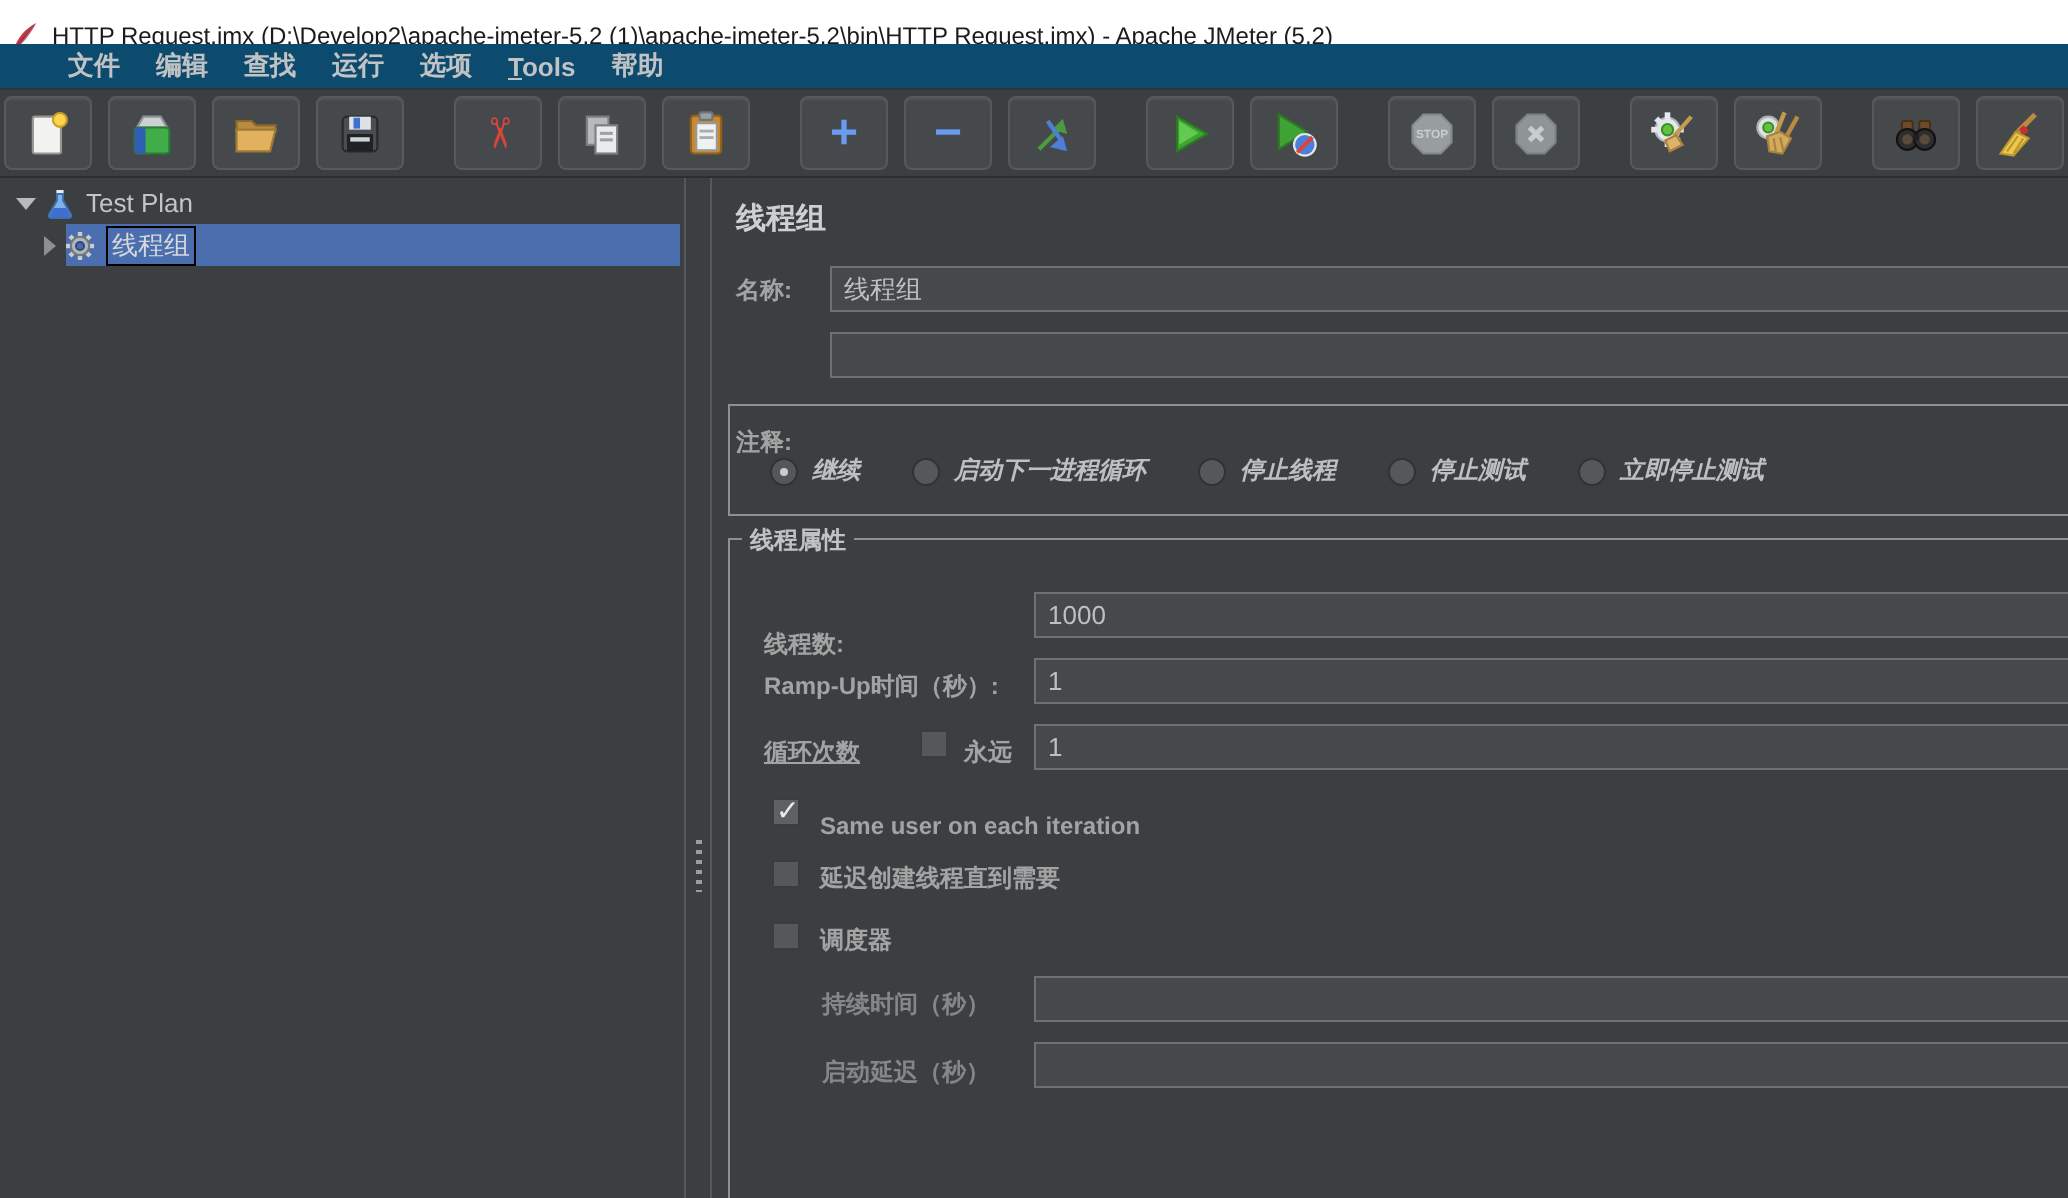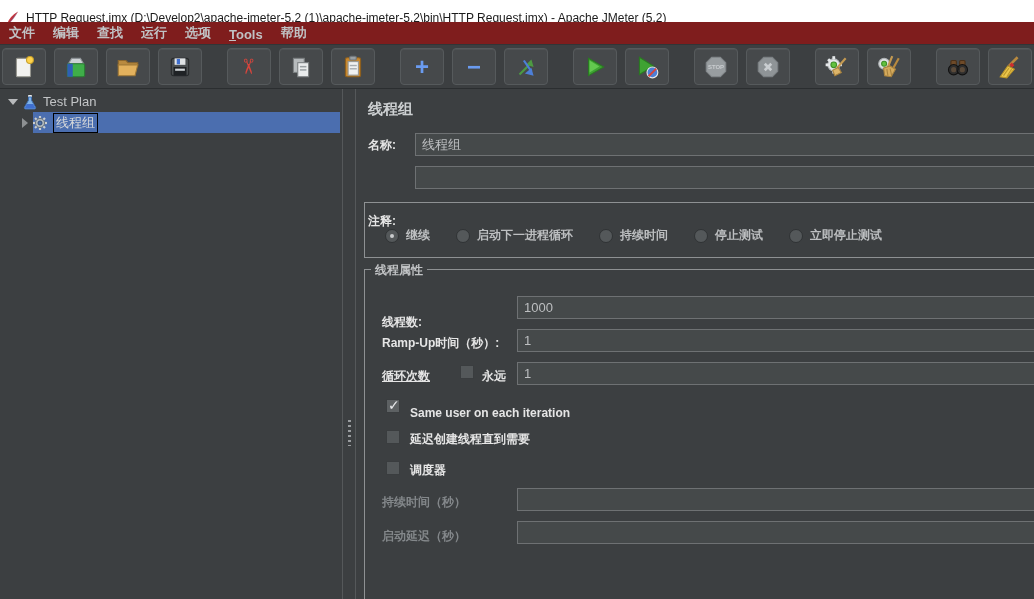--- a/index.html
+++ b/index.html
@@ -6,22 +6,22 @@
   body { font-family:"Liberation Sans","DejaVu Sans",sans-serif; background:#222; }
   #app { position:relative; width:1034px; height:599px; background:#3c3f41; overflow:hidden; }
 
   
   .titlebar { position:absolute; top:0; left:0; width:100%; height:37px; background:#ffffff;
               display:flex; align-items:center; padding-left:5px; border-bottom:1px solid #c9c9c9; }
   .titlebar .ticon { width:15px; height:16px; margin-right:6px; flex:0 0 auto; }
   .titlebar .ttext { font-size:12px; color:#1b1b1b; white-space:nowrap; }
 
   
-  .menubar { position:absolute; top:22px; left:0; width:100%; height:23px; background:#7f1d1d;
-             display:flex; align-items:flex-end; padding-left:0; border-bottom:1px solid #323537; }
+  .menubar { position:absolute; top:22px; left:0; width:100%; height:23px; background:#0c4a6e;
+             display:flex; align-items:center; padding-left:25px; border-bottom:1px solid #323537; }
   .menubar .mitem { display:inline-block; font-size:13px; font-weight:bold; color:#c0c2c4;
                     padding:2px 9px; cursor:default; }
   .menubar .mnemonic::first-letter { text-decoration:underline; }
 
   
   .toolbar { position:absolute; top:45px; left:0; width:100%; height:44px; background:#3c3f41;
              display:flex; align-items:center; padding-left:2px; border-bottom:1px solid #2b2e30; }
   .tb { width:44px; height:37px; flex:0 0 auto; margin-right:8px; background:#46494b;
         border:1px solid #565a5c; border-radius:4px; display:flex; align-items:center;
         justify-content:center; box-shadow:inset 0 1px 0 rgba(255,255,255,0.05); cursor:pointer; }
@@ -46,30 +46,30 @@
 
   
   .divider { position:absolute; top:89px; left:344px; width:12px; height:510px; background:#3c3f41;
              border-right:1px solid #55585a; cursor:col-resize; }
   .grip { position:absolute; left:4px; top:331px; width:3px; height:26px;
           background:repeating-linear-gradient(to bottom,#9a9da0 0 2px,transparent 2px 5px); }
 
   
   .main { position:absolute; top:89px; left:357px; width:677px; height:510px; background:#3c3f41; }
   .ptitle { position:absolute; left:11px; top:11px; font-size:15px; font-weight:bold; color:#cdd0d2; }
-  .flabel { position:absolute; font-size:12px; font-weight:bold; color:#e5e5e5; white-space:nowrap; }
-  .flabel.dim { color:#83878a; }
+  .flabel { position:absolute; font-size:12px; font-weight:bold; color:#a3a3a3; white-space:nowrap; }
+  .flabel.dim { color:#83878a;margin-left:29px; }
   .tinput { position:absolute; height:23px; background:#45494a; border:1px solid #6e7173;
             color:#bdbfc1; font-size:13px; font-family:"Liberation Sans","DejaVu Sans",sans-serif;
             padding:0 6px; outline:none; }
   .fieldset { position:absolute; border:1px solid #8e9193; }
   .legend { position:absolute; top:-8px; left:6px; background:#3c3f41; padding:0 4px;
             font-size:12px; font-weight:bold; color:#c0c2c4; white-space:nowrap; }
   .radio-row { position:absolute; left:20px; top:24px; display:flex; gap:26px; align-items:center; }
-  .ritem { display:flex; align-items:center; gap:7px; }
+  .ritem { display:flex; align-items:center; gap:7px;font-style:italic; }
   .radio { width:14px; height:14px; border-radius:50%; background:#54585a; border:1px solid #303335;
            position:relative; flex:0 0 auto; }
   .radio.on::after { content:""; position:absolute; left:4px; top:4px; width:4px; height:4px;
                      border-radius:50%; background:#c9cbcd; }
   .rlabel { font-size:12px; font-weight:bold; color:#bdbfc1; white-space:nowrap; }
   .checkbox { position:absolute; width:14px; height:14px; background:#54585a; border:1px solid #3a3d3f; }
   .checkbox.on { background:#5d6163; }
   .checkbox.on::after { content:"✓"; position:absolute; left:1px; top:-3px; color:#e8eaec;
                         font-size:14px; font-weight:bold; }
 </style>
@@ -291,21 +291,21 @@
         <span class="ritem">
           <span class="radio on"></span>
           <span class="rlabel">继续</span>
         </span>
         <span class="ritem">
           <span class="radio"></span>
           <span class="rlabel">启动下一进程循环</span>
         </span>
         <span class="ritem">
           <span class="radio"></span>
-          <span class="rlabel">持续时间</span>
+          <span class="rlabel">停止线程</span>
         </span>
         <span class="ritem">
           <span class="radio"></span>
           <span class="rlabel">停止测试</span>
         </span>
         <span class="ritem">
           <span class="radio"></span>
           <span class="rlabel">立即停止测试</span>
         </span>
       </div>

